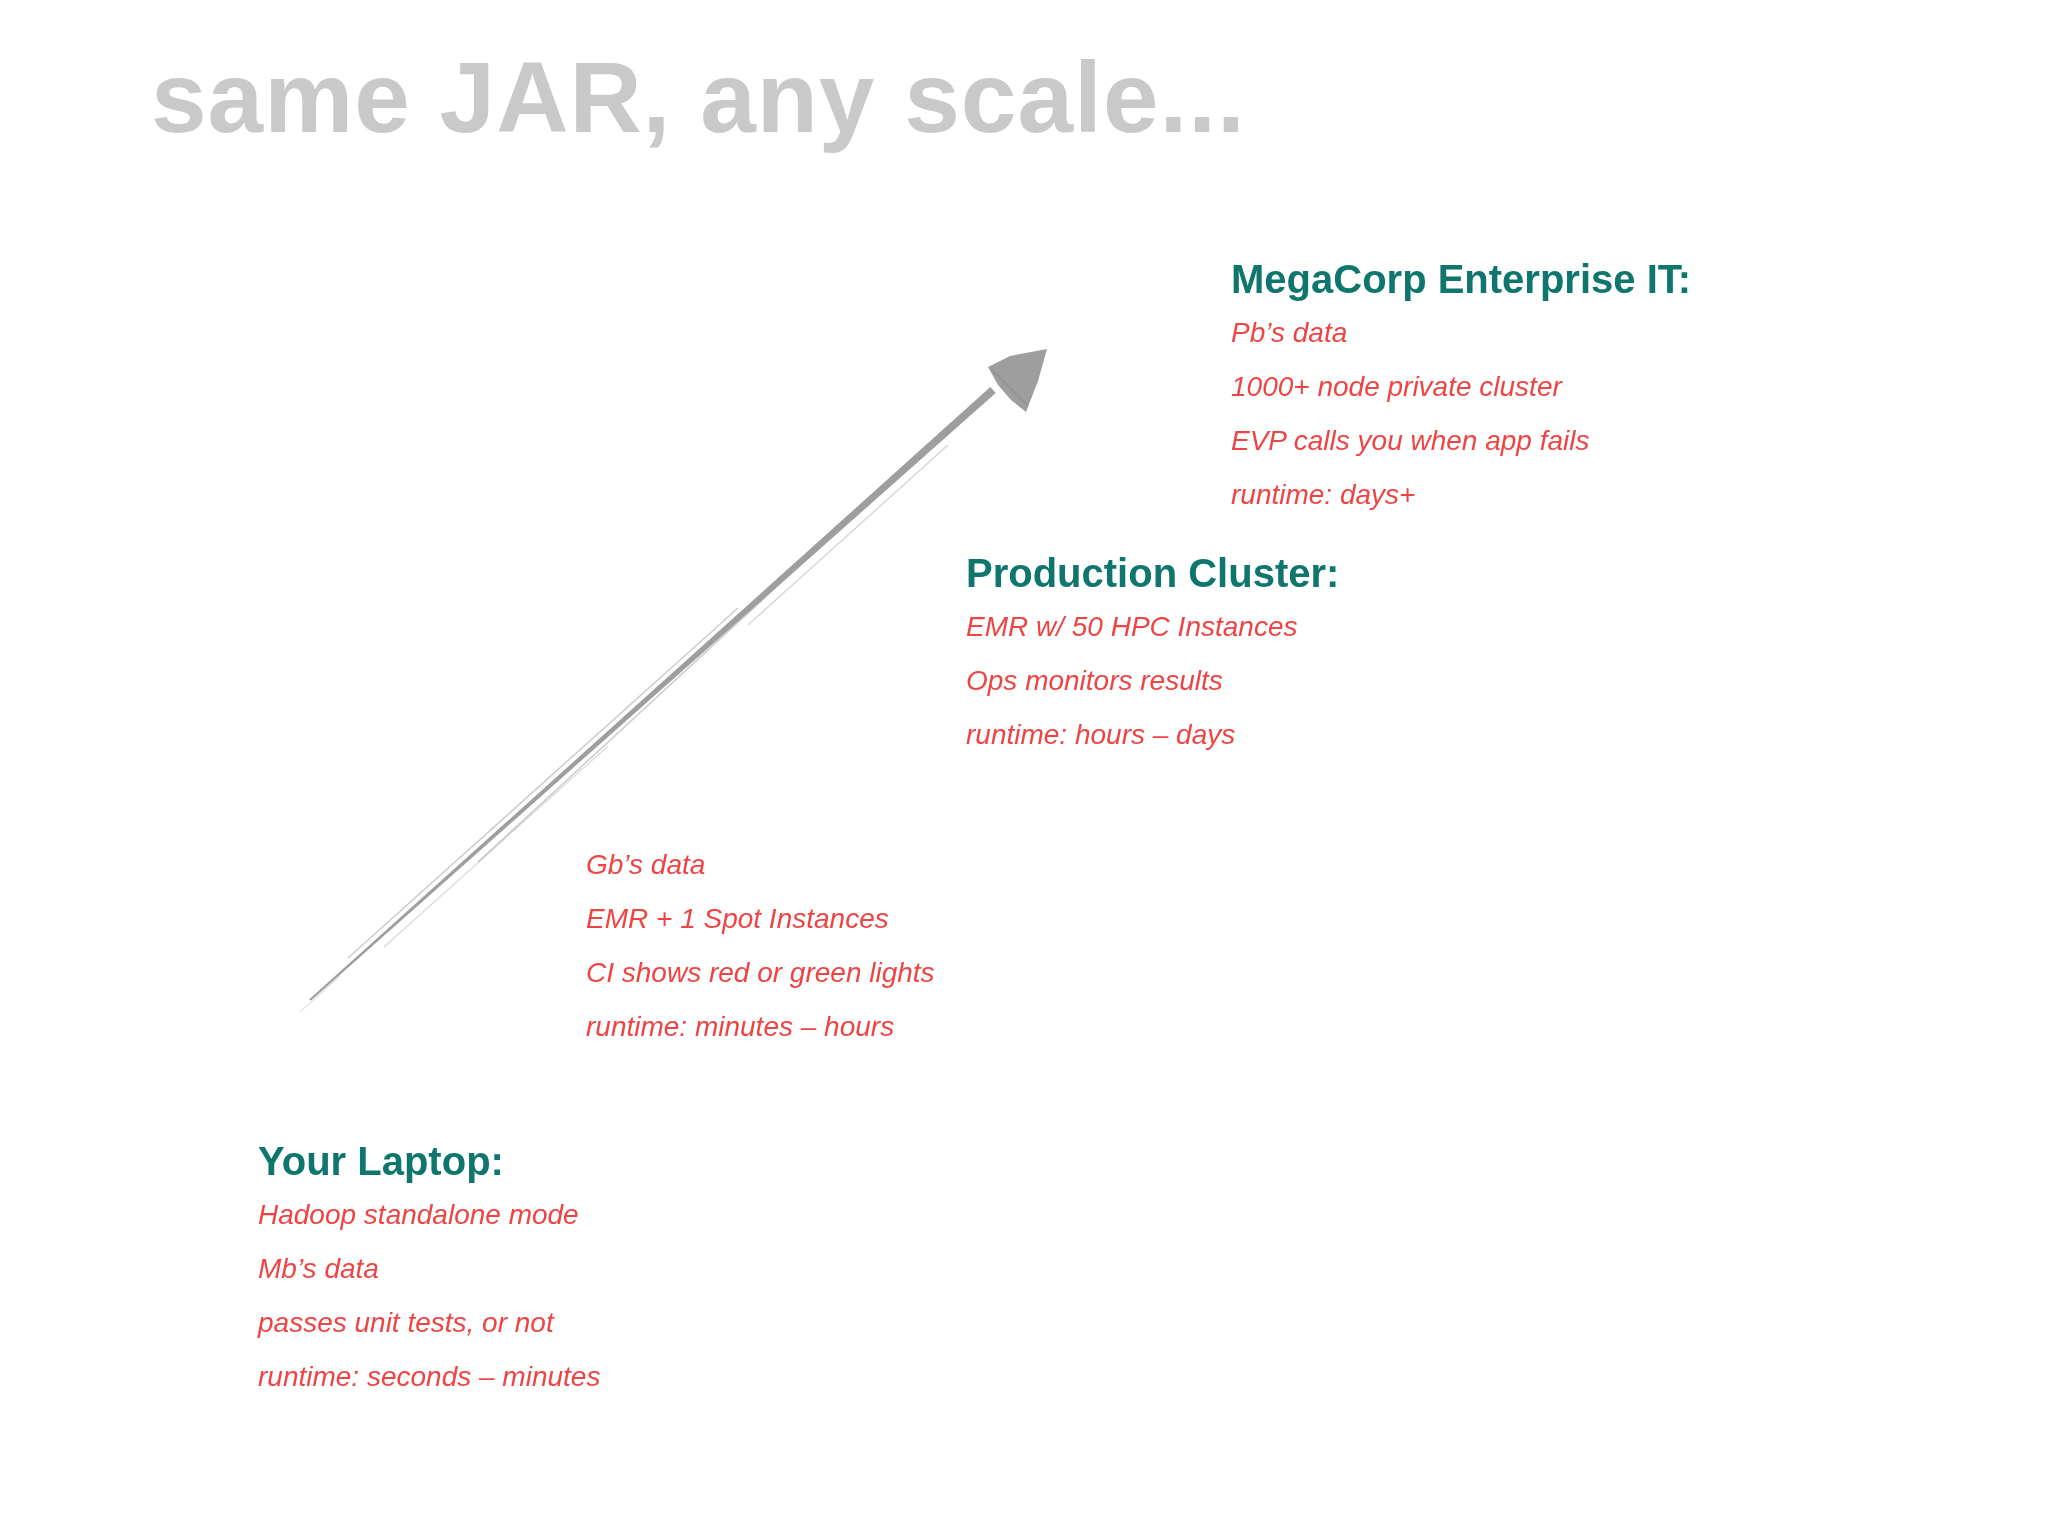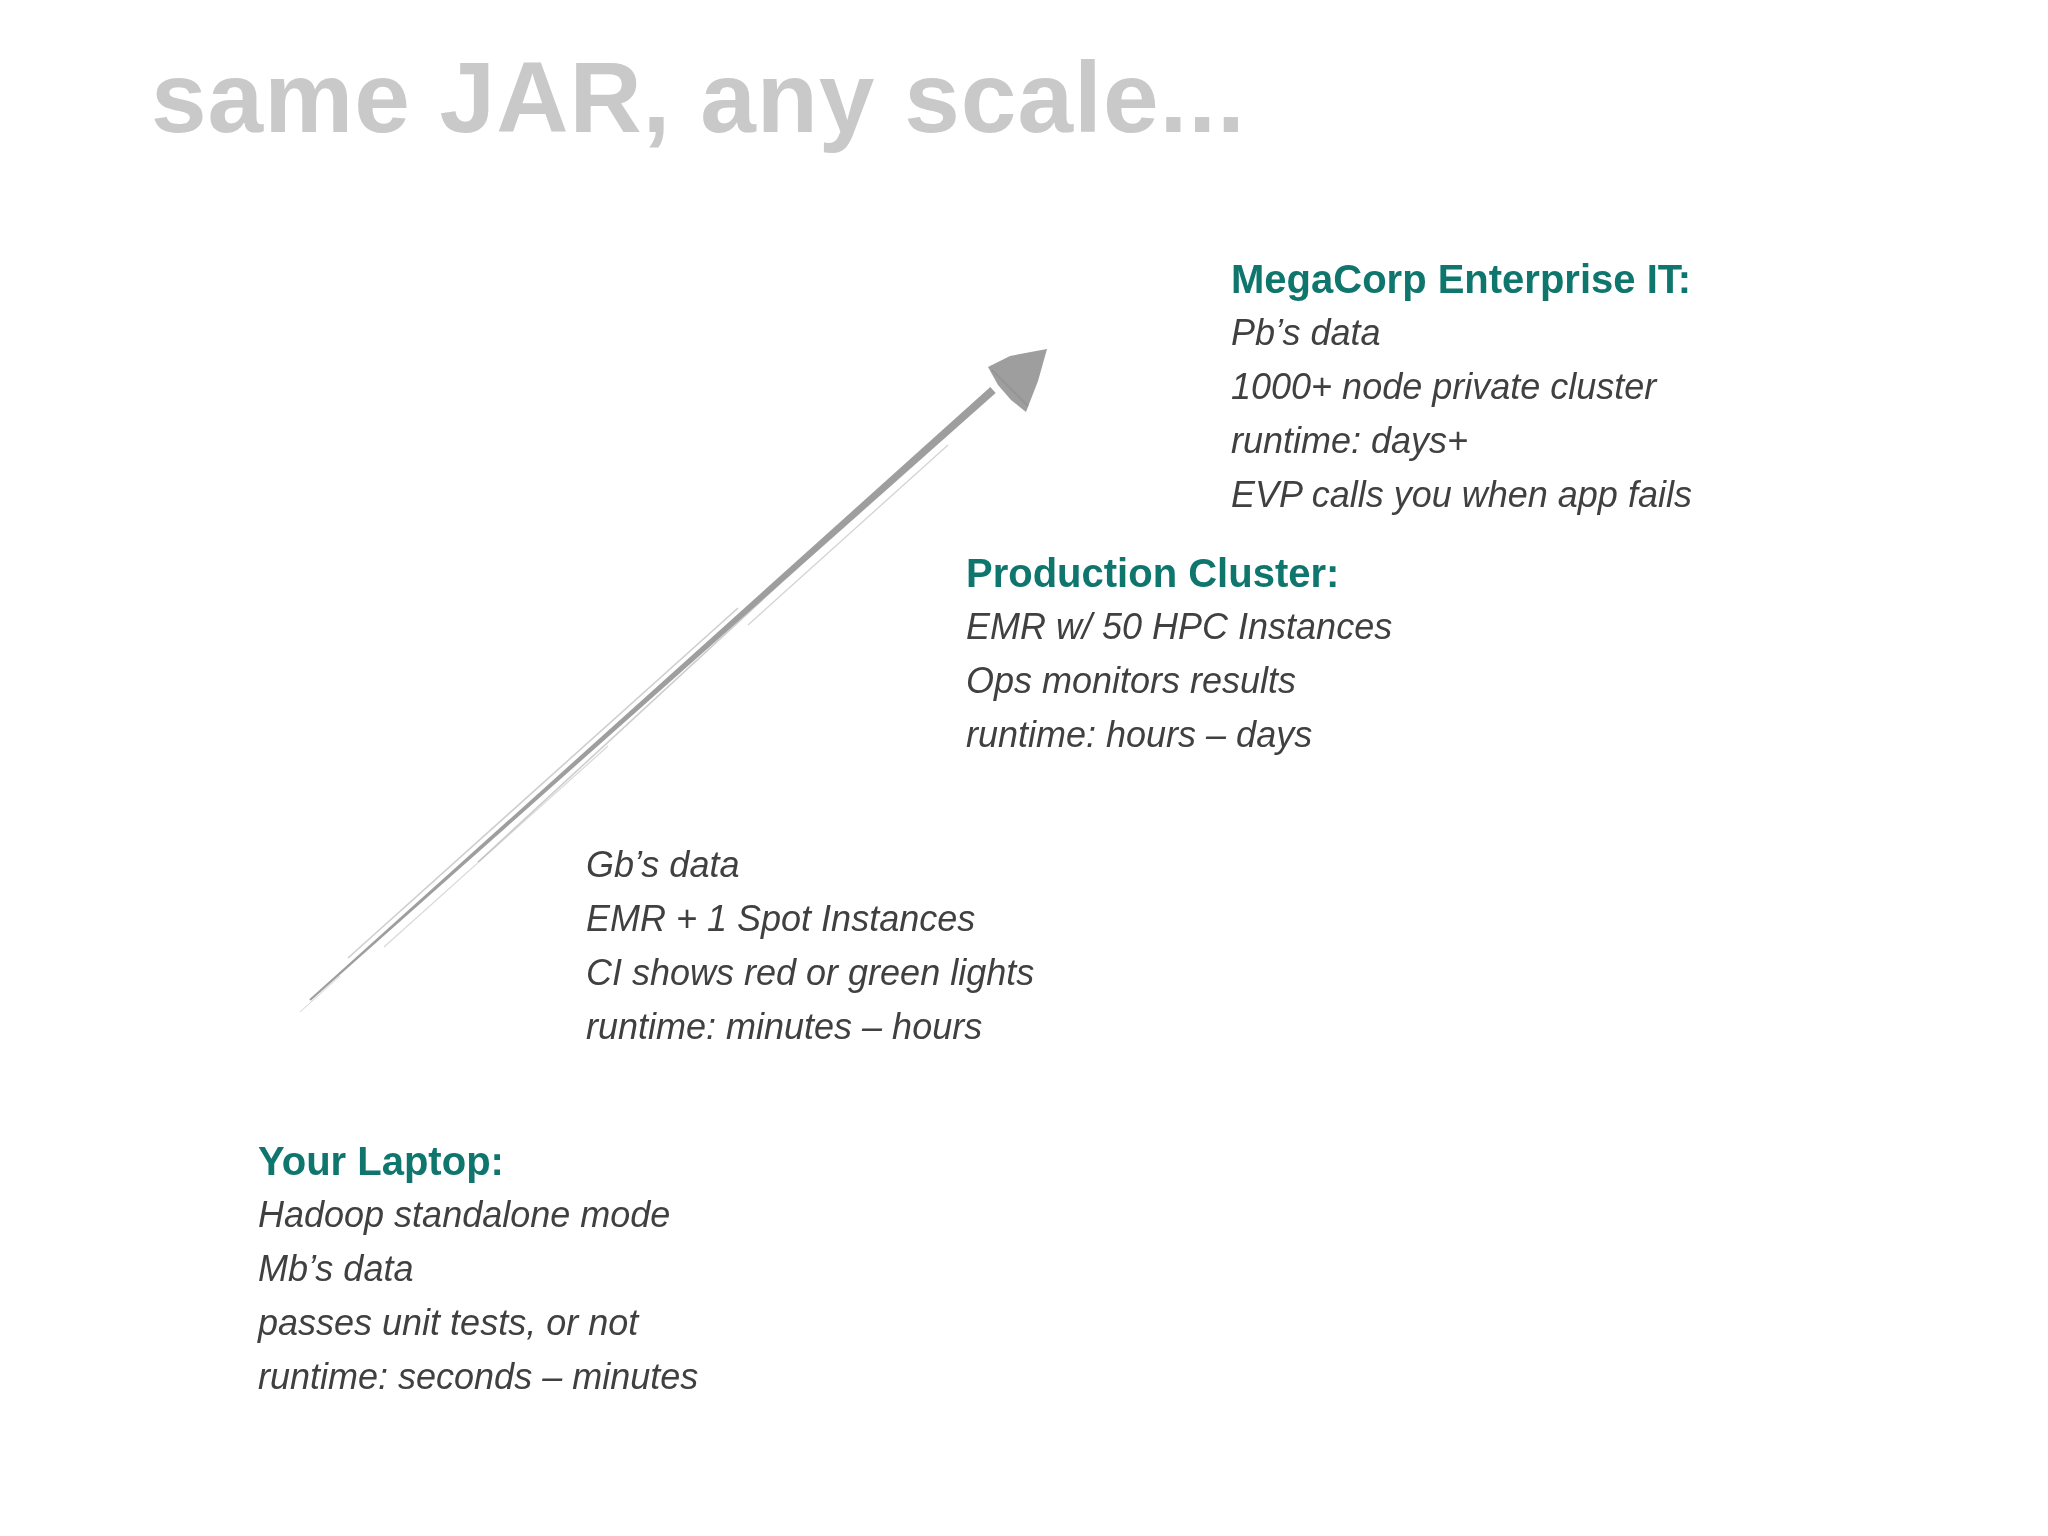--- a/index.html
+++ b/index.html
@@ -40,23 +40,23 @@
     line-height: 54px;
     white-space: nowrap;
   }
   .scale-block .block-heading {
     font-size: 40px;
     font-weight: bold;
     font-style: normal;
     color: #0f766e;
   }
   .scale-block .block-line {
-    font-size: 36px;
+    font-size: 28px;
     font-style: italic;
-    color: #404040;
+    color: #ef4444;
   }
   #block-laptop     { left: 210px;  top: 1134px; }
   #block-staging    { left: 538px;  top: 838px;  }
   #block-production { left: 918px;  top: 546px;  }
   #block-megacorp   { left: 1183px; top: 252px;  }
 </style>
 </head>
 <body>
 
 <div class="slide">
@@ -97,17 +97,17 @@
     <div class="block-heading">Production Cluster:</div>
     <div class="block-line">EMR w/ 50 HPC Instances</div>
     <div class="block-line">Ops monitors results</div>
     <div class="block-line">runtime: hours – days</div>
   </div>
 
   <div class="scale-block" id="block-megacorp">
     <div class="block-heading">MegaCorp Enterprise IT:</div>
     <div class="block-line">Pb’s data</div>
     <div class="block-line">1000+ node private cluster</div>
+    <div class="block-line">EVP calls you when app fails</div>
     <div class="block-line">runtime: days+</div>
-    <div class="block-line">EVP calls you when app fails</div>
   </div>
 
 </div>
 
 </body></html>

